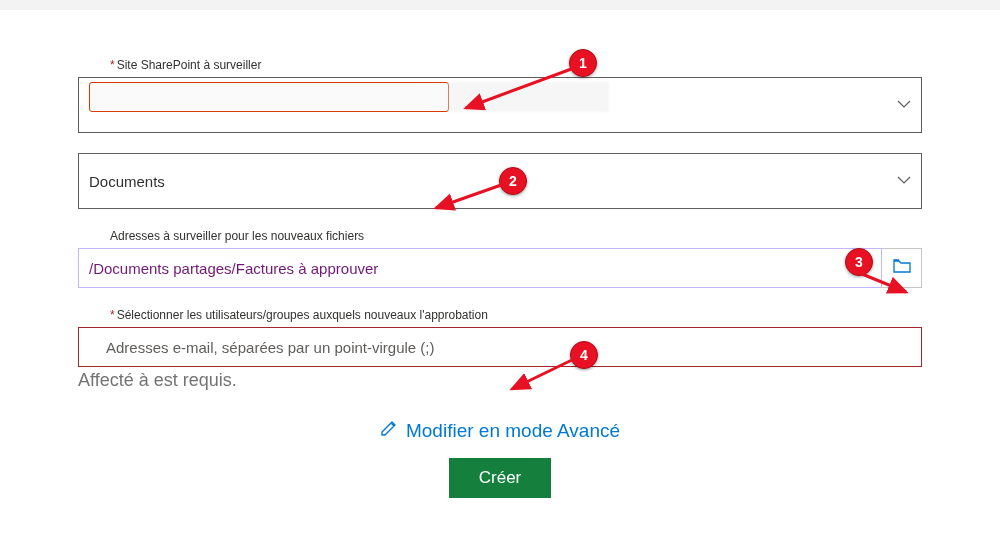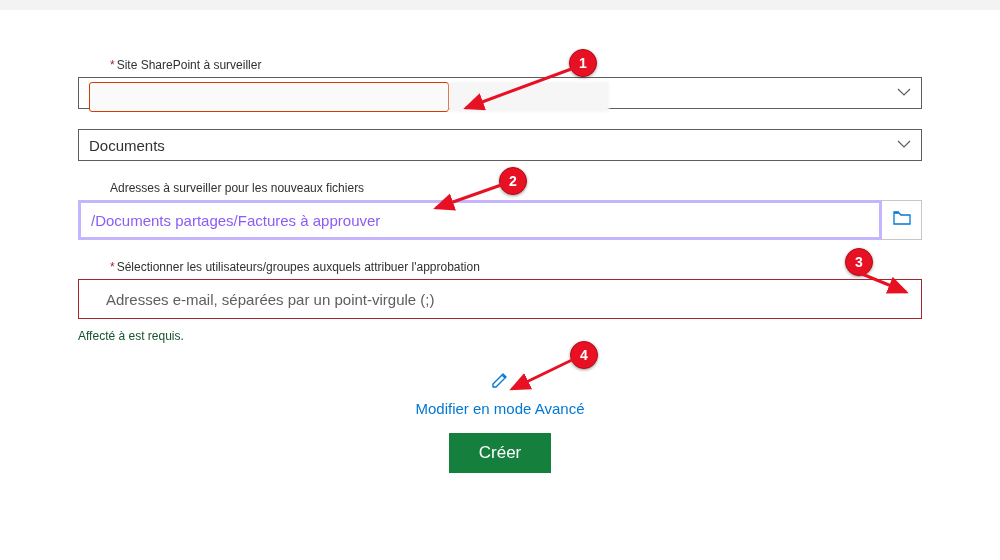--- a/index.html
+++ b/index.html
@@ -32,21 +32,21 @@
     .required-asterisk {
       color: #a4262c;
       margin-right: 2px;
     }
     .input-row {
       display: flex;
       align-items: stretch;
     }
     .select-field, .text-field {
       width: 100%;
-      height: 32px;
+      height: 56px;
       border: 1px solid #605e5c;
       background: #ffffff;
       font-size: 15px;
       padding: 0 10px;
       color: #323130;
       display: flex;
       align-items: center;
       position: relative;
     }
     .select-field {
@@ -71,26 +71,26 @@
       left: 370px;
       top: 4px;
       height: 30px;
       width: 160px;
       background: #f6f6f6;
       filter: blur(1px);
     }
     .folder-field {
       flex: 1;
       height: 40px;
-      border: 3px solid #c4b5fd;
+      border: 1px solid #c4b5fd;
       font-size: 15px;
       padding: 8px 10px;
       display: flex;
       align-items: center;
-      color: #8b5cf6;
+      color: #701a75;
     }
     .folder-action {
       width: 40px;
       height: 40px;
       border: 1px solid #c8c6c4;
       border-left: none;
       display: flex;
       align-items: center;
       justify-content: center;
       cursor: pointer;
@@ -100,37 +100,36 @@
       width: 100%;
       height: 40px;
       border: 1px solid #a4262c;
       font-size: 15px;
       padding: 0 27px;
       color: #605e5c;
       display: flex;
       align-items: center;
     }
     .error-text {
-      color: #14532d;
-      font-size: 12px;
-      margin-top: 10px;
+      color: #737373;
+      font-size: 18px;
+      margin-top: 3px;
     }
     .actions {
       text-align: center;
       margin-top: 28px;
     }
     .advanced-link {
       color: #0078d4;
-      font-size: 15px;
+      font-size: 19px;
       text-decoration: none;
       display: inline-flex;
       align-items: center;
       gap: 8px;
       margin-bottom: 16px;
-      flex-direction: column;
     }
     .create-button {
       background: #15803d;
       color: #ffffff;
       border: none;
       font-size: 17px;
       padding: 10px 30px;
       cursor: pointer;
     }
     
@@ -201,21 +200,21 @@
           <svg width="18" height="14" viewBox="0 0 18 14">
             <path d="M1 2 L6 2 L8 4 L17 4 L17 13 L1 13 Z M1 2 L1 1 L6 1" stroke="#0078d4" stroke-width="1.3" fill="none"></path>
           </svg>
         </span>
       </div>
     </div>
   </div>
 
   <div class="field-group">
     <label class="field-label">
-      <span class="required-asterisk">*</span><span>Sélectionner les utilisateurs/groupes auxquels attribuer l'approbation</span>
+      <span class="required-asterisk">*</span><span>Sélectionner les utilisateurs/groupes auxquels nouveaux l'approbation</span>
     </label>
     <div class="email-field">
       <span>Adresses e-mail, séparées par un point-virgule (;)</span>
     </div>
     <div class="error-text">Affecté à est requis.</div>
   </div>
 
   <div class="actions">
     <a href="#" class="advanced-link">
       <span>

